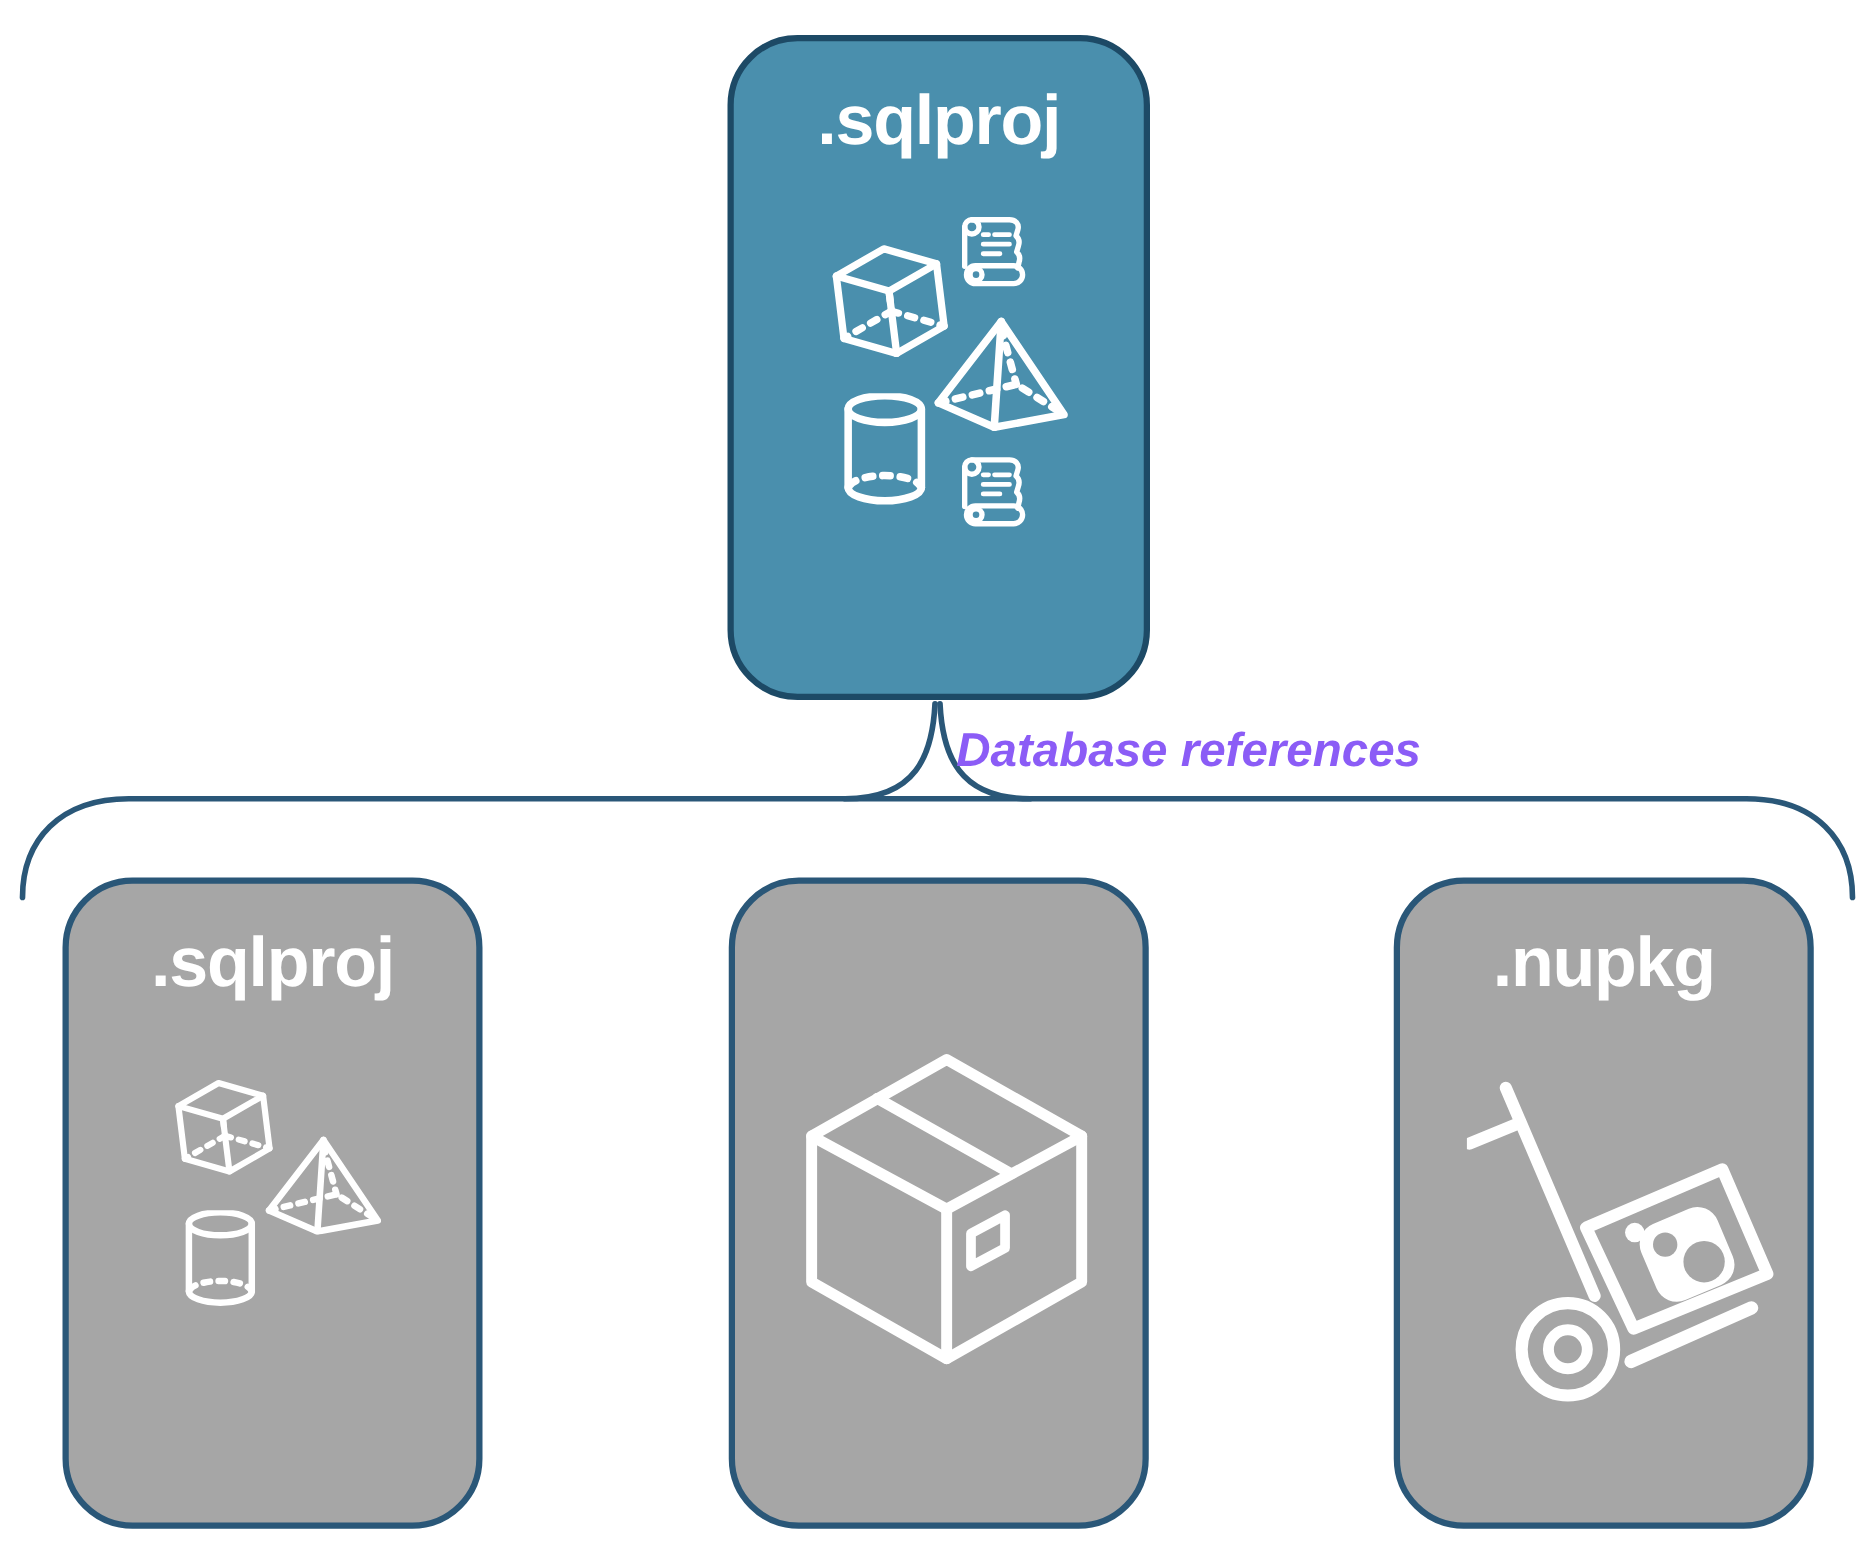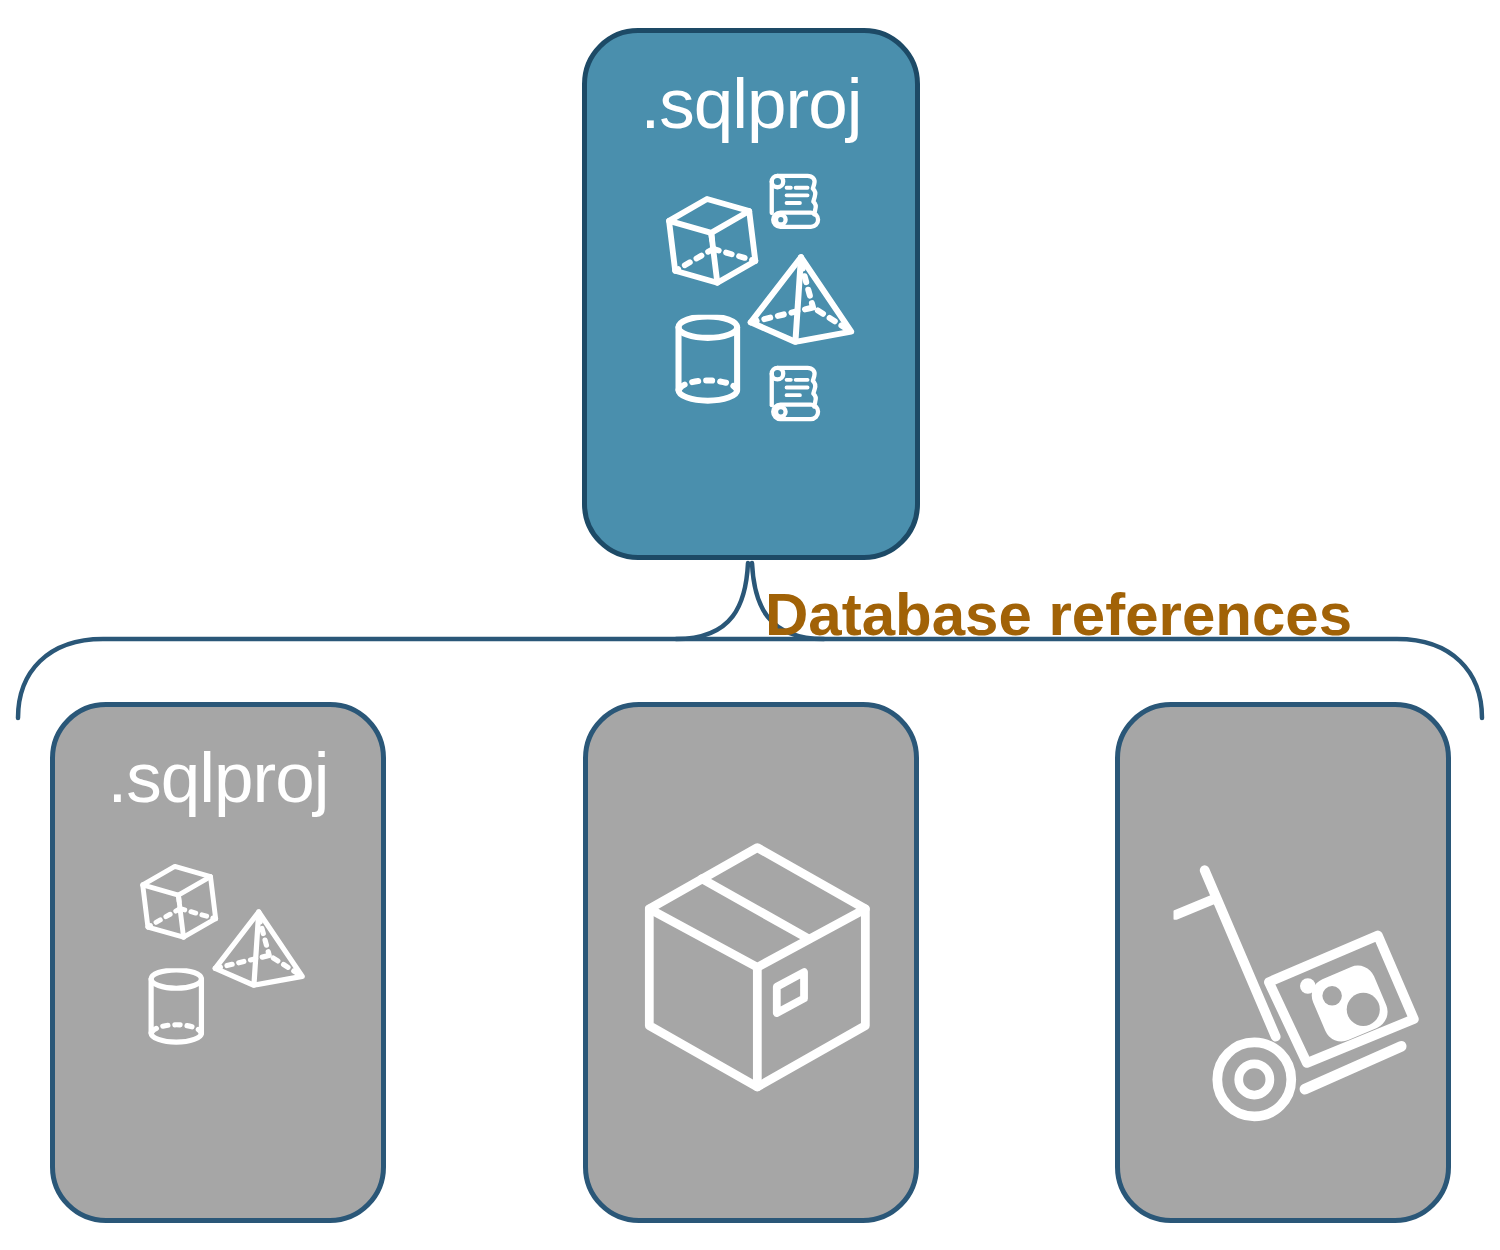--- a/index.html
+++ b/index.html
@@ -27,44 +27,45 @@
     width: 336px; height: 521px;
     background: #a6a6a6;
     border: 5px solid #2a5778;
   }
   .card-child-1 { left: 50px; }
   .card-child-2 { left: 583px; }
   .card-child-3 { left: 1115px; }
   .card-title {
     margin-top: 32px;
     text-align: center;
-    font-size: 71px;
-    font-weight: normal;
+    font-size: 56px;
+    font-weight: bold;
     letter-spacing: -1px;
     color: #ffffff;
     line-height: 1.1;
     user-select: none;
   }
   .icon-stage {
     position: absolute;
     left: 0; top: 120px;
     width: 100%;
   }
   .connector-svg {
     position: absolute;
     left: 0; top: 550px;
   }
   .connector-label {
     position: absolute;
     left: 765px; top: 580px;
-    font-size: 60px;
+    font-size: 38px;
     font-weight: bold;
-    color: #a16207;
+    color: #8b5cf6;
     white-space: nowrap;
     user-select: none;
+    font-style: italic;
   }
   .defs-holder { position: absolute; width: 0; height: 0; overflow: hidden; }
   .wire  { fill: none; stroke: #ffffff; stroke-linecap: round; stroke-linejoin: round; }
   .dash  { stroke-dasharray: 6.5 8.5; }
   .brace { fill: none; stroke: #2a5778; stroke-width: 4.5; stroke-linecap: round; }
 </style>
 </head>
 <body>
 
 <div class="canvas">
@@ -163,18 +164,19 @@
     </svg>
   </div>
 
   <div class="card card-child card-child-2">
     <svg class="icon-stage" width="335" height="300" viewBox="0 0 335 300">
       <use href="#sym-package" x="54" y="8" width="240" height="260"></use>
     </svg>
   </div>
 
   <div class="card card-child card-child-3">
+    <div class="card-title">.nupkg</div>
     <svg class="icon-stage" width="335" height="320" viewBox="0 0 335 320">
       <use href="#sym-handtruck" x="55" y="26" width="260" height="280"></use>
     </svg>
   </div>
 
 </div>
 
 </body></html>

